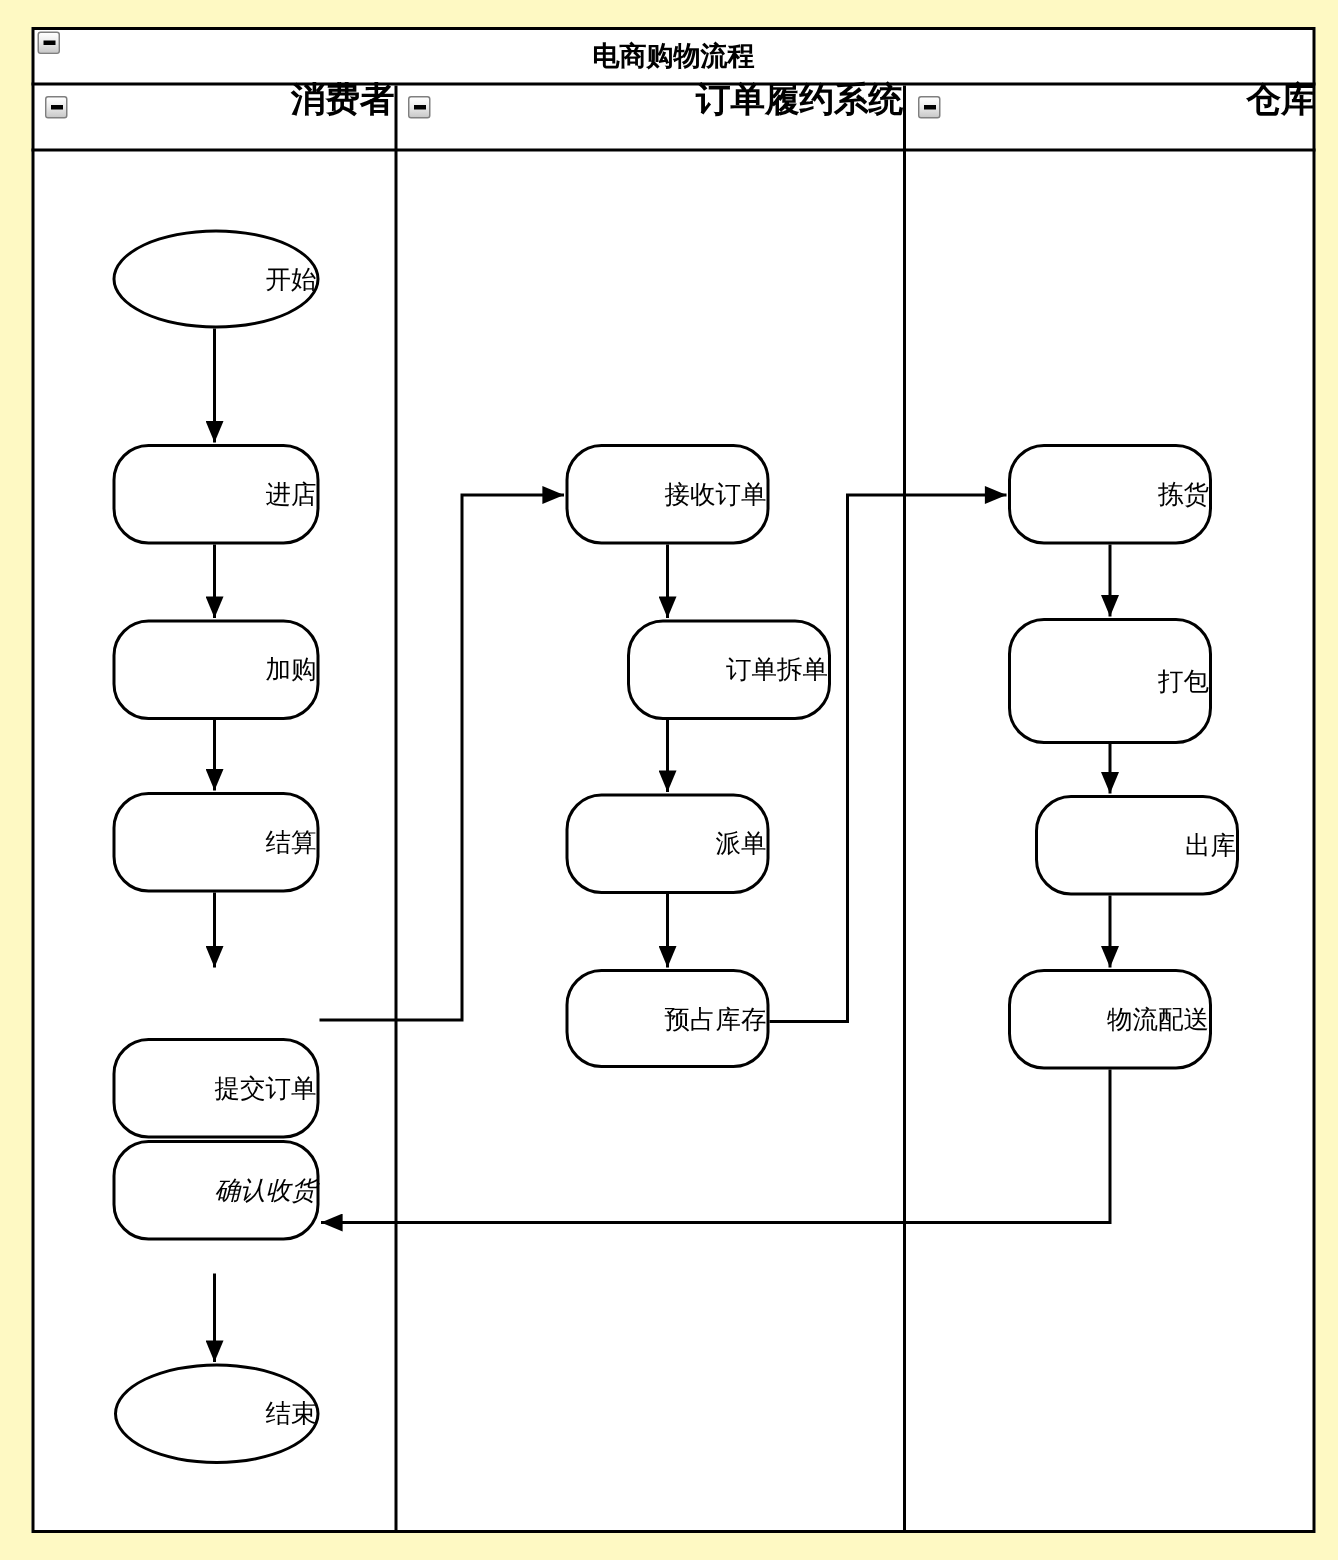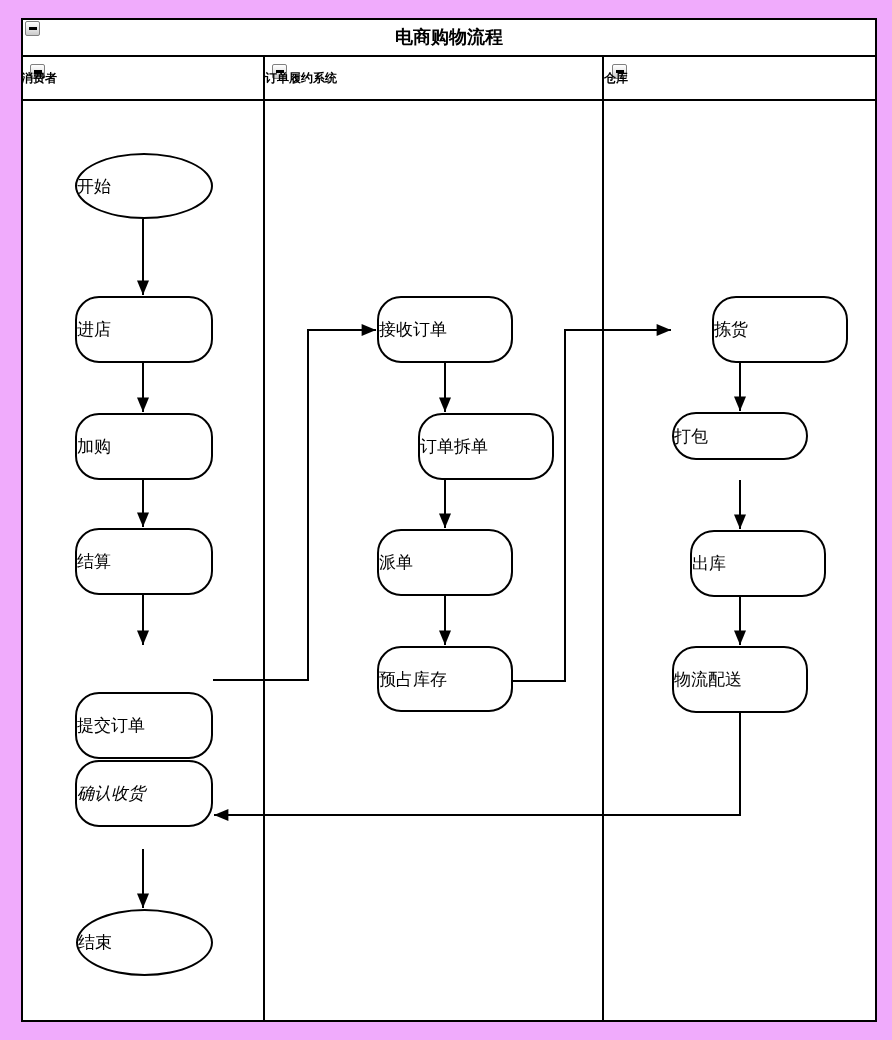--- a/index.html
+++ b/index.html
@@ -1,27 +1,27 @@
 <!DOCTYPE html>
 <html><head>
 <meta charset="utf-8">
 <style>
   html,body{margin:0;padding:0;background:#ffffff;}
   body{width:892px;height:1040px;font-family:"Liberation Sans","DejaVu Sans",sans-serif;color:#000;}
-  .page{position:relative;width:892px;height:1040px;background:#f0abfc;overflow:hidden;}
+  .page{position:relative;width:892px;height:1040px;background:#fef9c3;overflow:hidden;}
   .frame{position:absolute;left:21px;top:18px;width:856px;height:1004px;border:2px solid #000;box-sizing:border-box;background:#fff;}
   .hline,.vline{position:absolute;background:#000;}
   .title-text{position:absolute;left:21px;top:27px;width:856px;text-align:center;font-weight:bold;font-size:18px;line-height:20px;}
-  .lane-label{position:absolute;top:68px;text-align:left;font-weight:bold;font-size:12px;line-height:20px;}
+  .lane-label{position:absolute;top:56px;text-align:right;font-weight:bold;font-size:23px;line-height:20px;}
   .collapse-btn{position:absolute;width:15px;height:15px;border:1px solid #7f7f7f;border-radius:2px;box-sizing:border-box;
     background:linear-gradient(180deg,#ffffff 0%,#ececec 45%,#c9c9c9 100%);
     display:flex;align-items:center;justify-content:center;cursor:pointer;padding:0;}
   .minus-bar{width:8px;height:3px;background:#000;}
   .node{position:absolute;border:2px solid #000;background:#fff;box-sizing:border-box;
-    display:flex;align-items:center;justify-content:flex-start;font-size:17px;cursor:pointer;}
+    display:flex;align-items:center;justify-content:flex-end;font-size:17px;cursor:pointer;}
   .process{border-radius:24px;}
   .terminal{border-radius:50%;}
   .edges{position:absolute;left:0;top:0;}
 </style>
 </head>
 <body>
 
 <div class="page">
 
   <div class="frame"></div>
@@ -106,24 +106,24 @@
   <div class="node process" style="left:377px;top:413px;width:136px;height:67px;margin-left:41px;">
     <span>订单拆单</span>
   </div>
   <div class="node process" style="left:377px;top:529px;width:136px;height:67px;">
     <span>派单</span>
   </div>
   <div class="node process" style="left:377px;top:646px;width:136px;height:66px;">
     <span>预占库存</span>
   </div>
 
-  <div class="node process" style="left:672px;top:296px;width:136px;height:67px;margin-left:40px;">
+  <div class="node process" style="left:672px;top:296px;width:136px;height:67px;">
     <span>拣货</span>
   </div>
-  <div class="node process" style="left:672px;top:412px;width:136px;height:48px;">
+  <div class="node process" style="left:672px;top:412px;width:136px;height:84px;">
     <span>打包</span>
   </div>
   <div class="node process" style="left:672px;top:530px;width:136px;height:67px;margin-left:18px;">
     <span>出库</span>
   </div>
   <div class="node process" style="left:672px;top:646px;width:136px;height:67px;">
     <span>物流配送</span>
   </div>
 
 </div>

